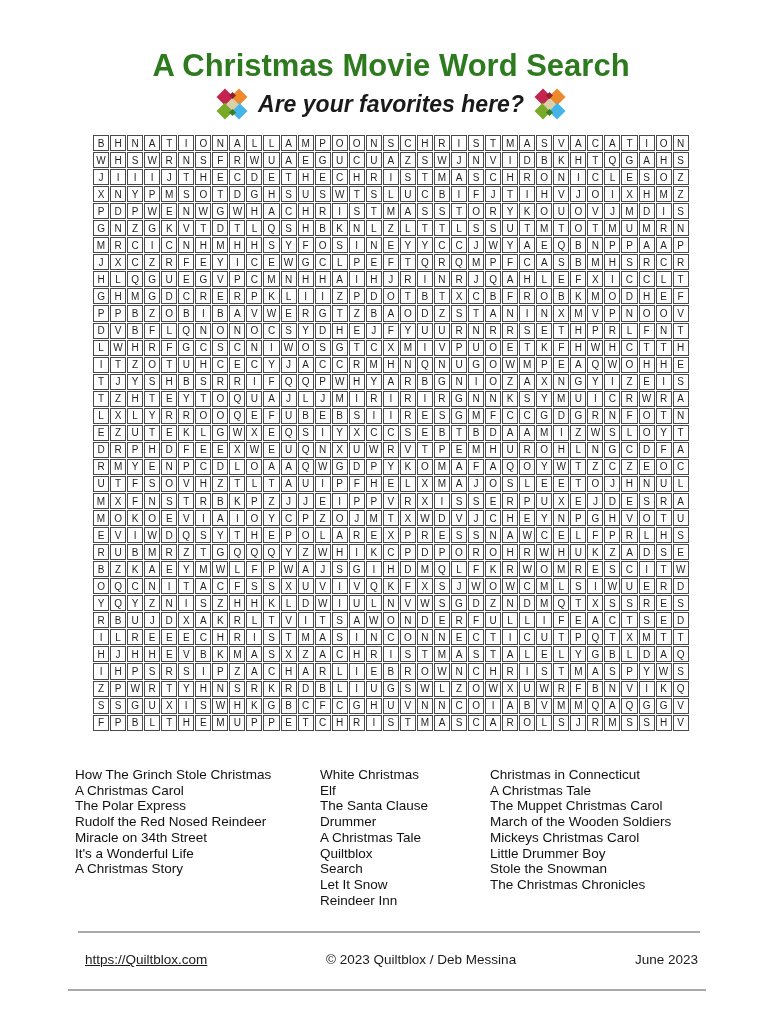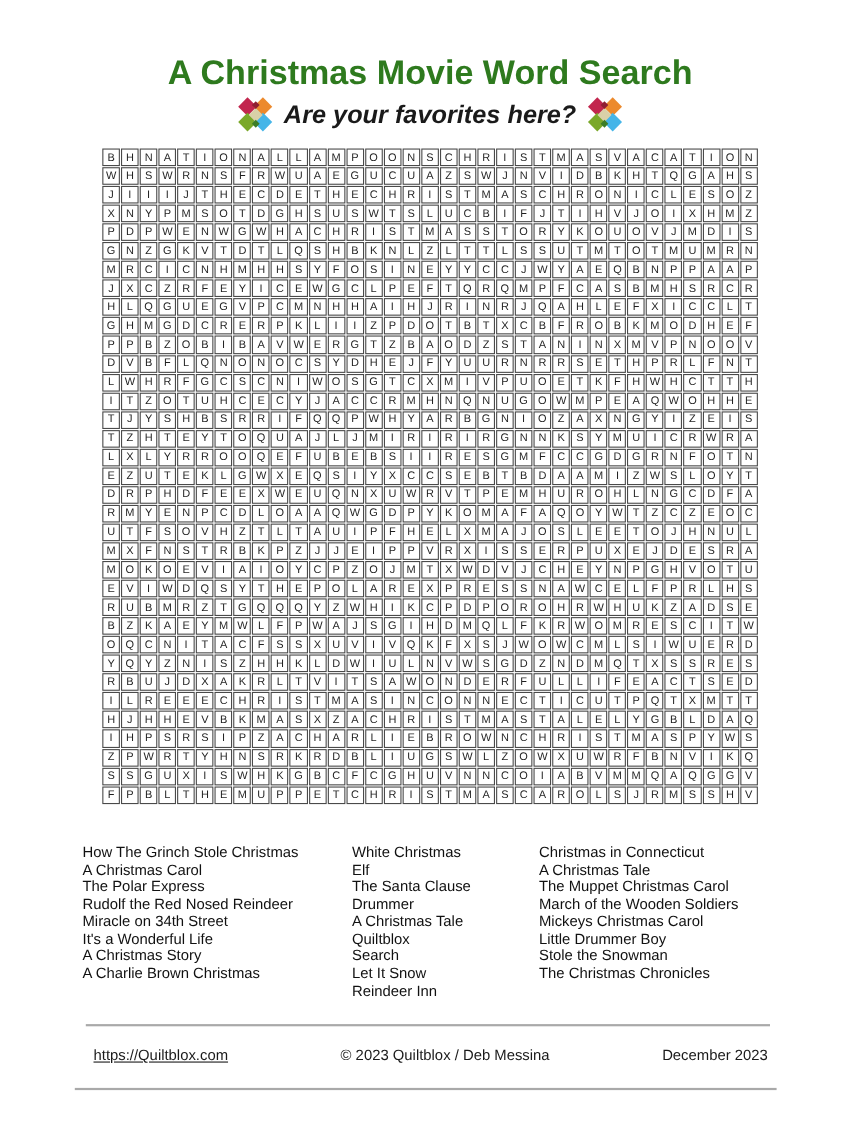--- a/index.html
+++ b/index.html
@@ -1396,21 +1396,20 @@
 
   <div class="word-list">
     <div class="word-col c1">
         <div>How The Grinch Stole Christmas</div>
         <div>A Christmas Carol</div>
         <div>The Polar Express</div>
         <div>Rudolf the Red Nosed Reindeer</div>
         <div>Miracle on 34th Street</div>
         <div>It's a Wonderful Life</div>
         <div>A Christmas Story</div>
-        <div>A Charlie Brown Christmas</div>
       </div>
     <div class="word-col c2">
         <div>White Christmas</div>
         <div>Elf</div>
         <div>The Santa Clause</div>
         <div>Drummer</div>
         <div>A Christmas Tale</div>
         <div>Quiltblox</div>
         <div>Search</div>
         <div>Let It Snow</div>
@@ -1426,18 +1425,18 @@
         <div>Stole the Snowman</div>
         <div>The Christmas Chronicles</div>
       </div>
   </div>
 
   <div class="rule top"></div>
 
   <div class="footer-row">
     <a href="#" class="footer-link">https://Quiltblox.com</a>
     <span class="footer-center">© 2023 Quiltblox / Deb Messina</span>
-    <span class="footer-date">December 2023</span>
+    <span class="footer-date">June 2023</span>
   </div>
 
   <div class="rule bottom"></div>
 
 </div>
 
 </body></html>

